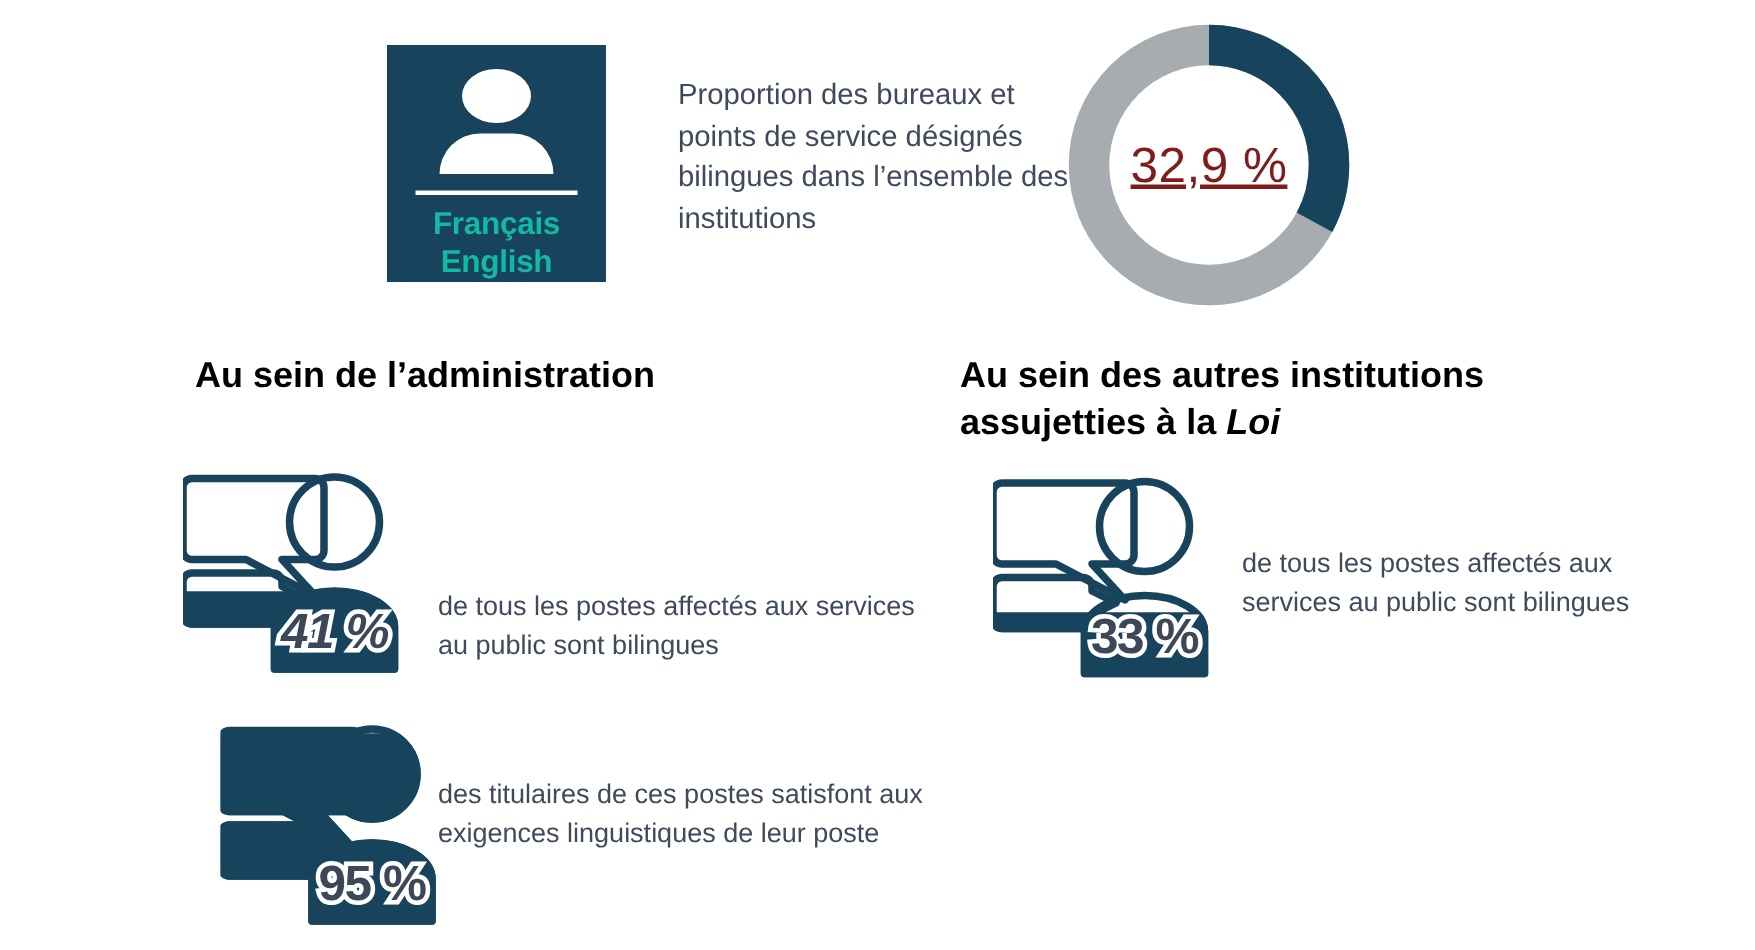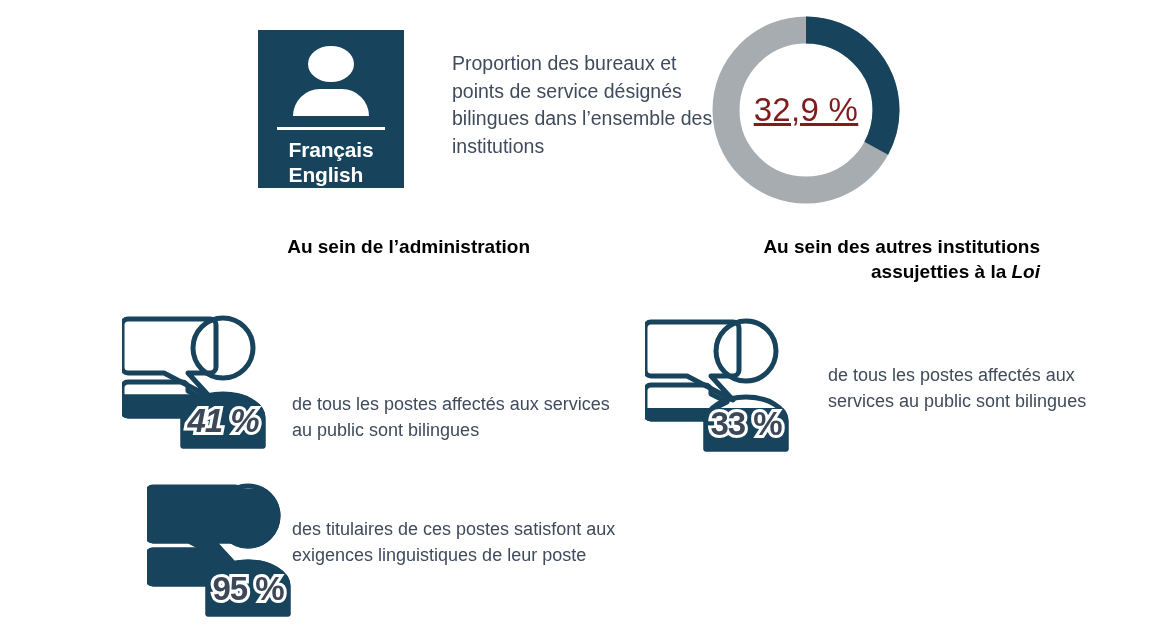--- a/index.html
+++ b/index.html
@@ -47,21 +47,22 @@
     border-radius: 38px 38px 0 0;
   }
   #lang-tile .divider {
     width: 108px;
     height: 3px;
     background: #ffffff;
     margin-top: 11px;
   }
   #lang-tile .lang-lines {
     margin-top: 7px;
-    color: #ffffff;
+    text-align: center;
+    color: #14b8a6;
     font-weight: bold;
     font-size: 21px;
     line-height: 1.22;
     letter-spacing: -0.2px;
   }
 
   
   #top-caption {
     left: 452px;
     top: 50px;
@@ -90,24 +91,24 @@
     justify-content: center;
     font-size: 33px;
     color: #7f1d1d;
     letter-spacing: 0.3px;
     text-decoration: underline;
   }
 
   
   .section-heading {
     font-weight: bold;
-    font-size: 19px;
+    font-size: 24px;
     line-height: 1.3;
     color: #000000;
-    text-align: right;
+    text-align: left;
   }
   #heading-left  { left: 130px; top: 235px; width: 400px; }
   #heading-right { left: 640px; top: 235px; width: 400px; }
   .section-heading .ital { font-style: italic; }
 
   
   .stat-icon { width: 150px; height: 140px; }
   .stat-icon svg { display: block; }
 
   .stat-text {
@@ -115,21 +116,21 @@
     line-height: 1.42;
     color: #3f4b5c;
   }
 
   #stat-41-icon { left: 122px; top: 310px; font-style: italic; }
   #stat-41-text { left: 292px; top: 392px; width: 330px; }
 
   #stat-95-icon { left: 122px; top: 478px; padding-left: 25px; }
   #stat-95-text { left: 292px; top: 517px; width: 330px; }
 
-  #stat-33-icon { left: 645px; top: 313px; }
+  #stat-33-icon { left: 662px; top: 313px; }
   #stat-33-text { left: 828px; top: 363px; width: 270px; }
 </style>
 </head>
 <body>
 
 <div class="abs" id="lang-tile">
   <div class="person-head"></div>
   <div class="person-body"></div>
   <div class="divider"></div>
   <div class="lang-lines">

